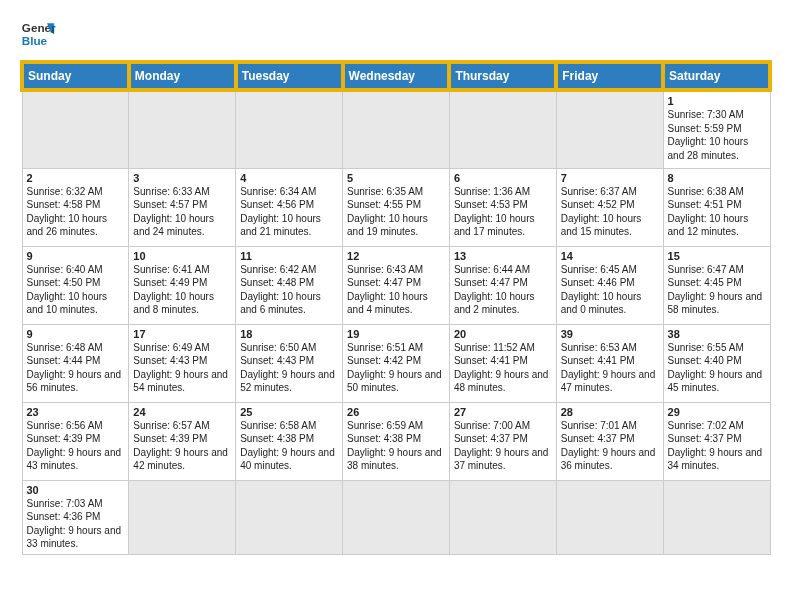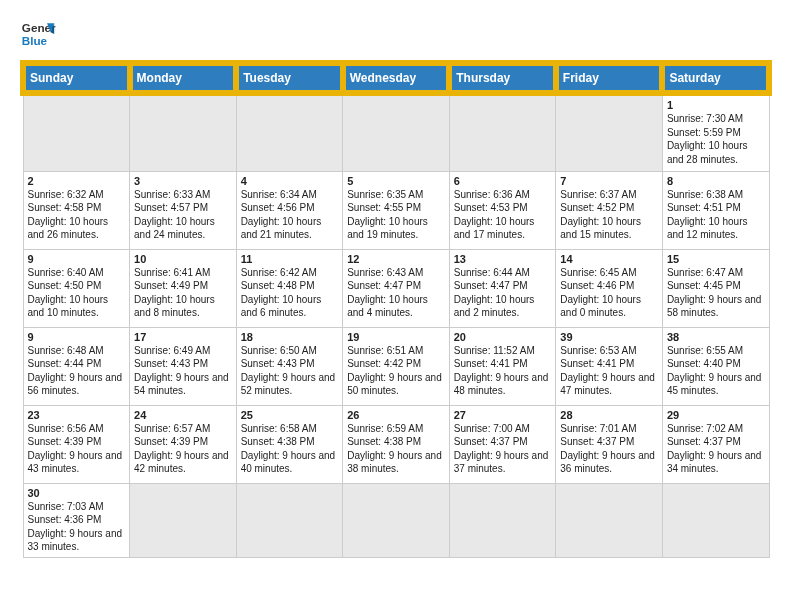--- a/index.html
+++ b/index.html
@@ -49,21 +49,21 @@
       border-collapse: collapse;
       table-layout: fixed;
     }
     .calendar th {
       background: #2e7dbf;
       color: #fff;
       font-size: 12px;
       font-weight: bold;
       padding: 5px 4px;
       text-align: left;
-      border: 6px solid #eab308;
+      border: 4px solid #eab308;
     }
     .calendar td {
       border: 1px solid #ccc;
       vertical-align: top;
       padding: 3px 4px;
       font-size: 9.5px;
       color: #222;
       height: 78px;
       background: #fff;
     }
@@ -156,21 +156,21 @@
           </td>
           <td>
             <span class="day-num">5</span>
             <div class="day-info">Sunrise: 6:35 AM
 Sunset: 4:55 PM
 Daylight: 10 hours
 and 19 minutes.</div>
           </td>
           <td>
             <span class="day-num">6</span>
-            <div class="day-info">Sunrise: 6:36 AM
+            <div class="day-info">Sunrise: 1:36 AM
 Sunset: 4:53 PM
 Daylight: 10 hours
 and 17 minutes.</div>
           </td>
           <td>
             <span class="day-num">7</span>
             <div class="day-info">Sunrise: 6:37 AM
 Sunset: 4:52 PM
 Daylight: 10 hours
 and 15 minutes.</div>

